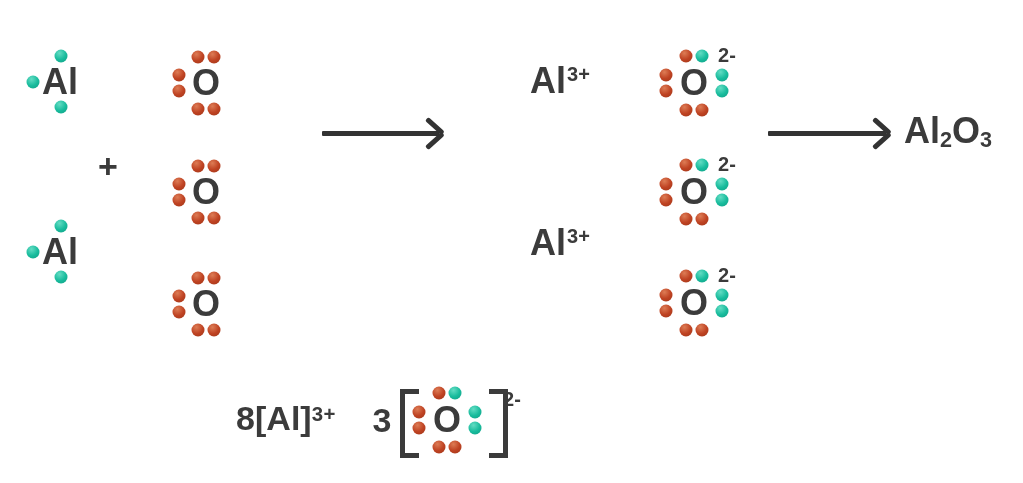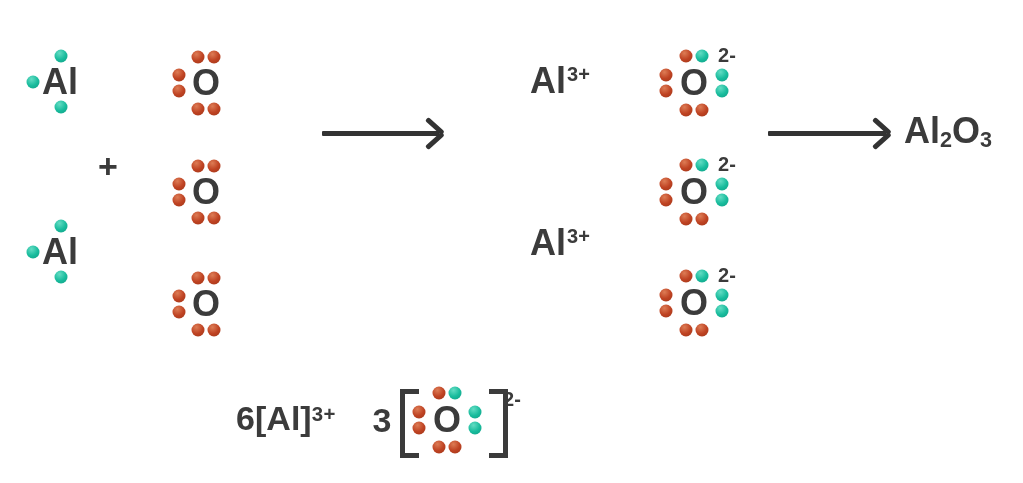--- a/index.html
+++ b/index.html
@@ -54,21 +54,21 @@
       <div class="species" style="left: 560px; top: 81px;"><span class="sym">Al</span><span class="isup">3+</span></div>
       <div class="species" style="left: 560px; top: 243px;"><span class="sym">Al</span><span class="isup">3+</span></div>
       <div class="species" style="left: 694px; top: 83px;"><span class="sym">O</span><span class="dot red" style="left: calc(50% - 8px); top: calc(50% - 27px);"></span><span class="dot teal" style="left: calc(50% + 8px); top: calc(50% - 27px);"></span><span class="dot red" style="left: calc(50% - 28px); top: calc(50% - 8px);"></span><span class="dot red" style="left: calc(50% - 28px); top: calc(50% + 8px);"></span><span class="dot teal" style="left: calc(50% + 28px); top: calc(50% - 8px);"></span><span class="dot teal" style="left: calc(50% + 28px); top: calc(50% + 8px);"></span><span class="dot red" style="left: calc(50% - 8px); top: calc(50% + 27px);"></span><span class="dot red" style="left: calc(50% + 8px); top: calc(50% + 27px);"></span><span class="charge" style="left: calc(50% + 33px); top: calc(50% - 28px);">2-</span></div>
       <div class="species" style="left: 694px; top: 192px;"><span class="sym">O</span><span class="dot red" style="left: calc(50% - 8px); top: calc(50% - 27px);"></span><span class="dot teal" style="left: calc(50% + 8px); top: calc(50% - 27px);"></span><span class="dot red" style="left: calc(50% - 28px); top: calc(50% - 8px);"></span><span class="dot red" style="left: calc(50% - 28px); top: calc(50% + 8px);"></span><span class="dot teal" style="left: calc(50% + 28px); top: calc(50% - 8px);"></span><span class="dot teal" style="left: calc(50% + 28px); top: calc(50% + 8px);"></span><span class="dot red" style="left: calc(50% - 8px); top: calc(50% + 27px);"></span><span class="dot red" style="left: calc(50% + 8px); top: calc(50% + 27px);"></span><span class="charge" style="left: calc(50% + 33px); top: calc(50% - 28px);">2-</span></div>
       <div class="species" style="left: 694px; top: 303px;"><span class="sym">O</span><span class="dot red" style="left: calc(50% - 8px); top: calc(50% - 27px);"></span><span class="dot teal" style="left: calc(50% + 8px); top: calc(50% - 27px);"></span><span class="dot red" style="left: calc(50% - 28px); top: calc(50% - 8px);"></span><span class="dot red" style="left: calc(50% - 28px); top: calc(50% + 8px);"></span><span class="dot teal" style="left: calc(50% + 28px); top: calc(50% - 8px);"></span><span class="dot teal" style="left: calc(50% + 28px); top: calc(50% + 8px);"></span><span class="dot red" style="left: calc(50% - 8px); top: calc(50% + 27px);"></span><span class="dot red" style="left: calc(50% + 8px); top: calc(50% + 27px);"></span><span class="charge" style="left: calc(50% + 33px); top: calc(50% - 28px);">2-</span></div>
       <div class="species" style="left: 447px; top: 420px;"><span class="sym">O</span><span class="dot red" style="left: calc(50% - 8px); top: calc(50% - 27px);"></span><span class="dot teal" style="left: calc(50% + 8px); top: calc(50% - 27px);"></span><span class="dot red" style="left: calc(50% - 28px); top: calc(50% - 8px);"></span><span class="dot red" style="left: calc(50% - 28px); top: calc(50% + 8px);"></span><span class="dot teal" style="left: calc(50% + 28px); top: calc(50% - 8px);"></span><span class="dot teal" style="left: calc(50% + 28px); top: calc(50% + 8px);"></span><span class="dot red" style="left: calc(50% - 8px); top: calc(50% + 27px);"></span><span class="dot red" style="left: calc(50% + 8px); top: calc(50% + 27px);"></span></div>
     </div>
   <div id="labels-layer">
       <div class="label" style="left: 108px; top: 166px; font-size: 34px;"><span class="p-txt">+</span></div>
       <div class="label" style="left: 948px; top: 131px; font-size: 36px;"><span class="p-txt">Al</span><span class="p-sub">2</span><span class="p-txt">O</span><span class="p-sub">3</span></div>
-      <div class="label" style="left: 286px; top: 418px; font-size: 34px;"><span class="p-txt">6[Al]</span><span class="p-sup">3+</span></div>
+      <div class="label" style="left: 286px; top: 418px; font-size: 34px;"><span class="p-txt">8[Al]</span><span class="p-sup">3+</span></div>
       <div class="label" style="left: 382px; top: 420px; font-size: 34px;"><span class="p-txt">3</span></div>
       <div class="label" style="left: 512px; top: 399px; font-size: 20px;"><span class="p-txt">2-</span></div>
     </div>
   <div id="arrows-layer">
       <div class="arrow" style="left: 322px; top: 130.5px; width: 120px;">
         <span class="shaft"></span>
         <span class="wing up"></span>
         <span class="wing down"></span>
       </div>
       <div class="arrow" style="left: 768px; top: 130.5px; width: 121px;">

